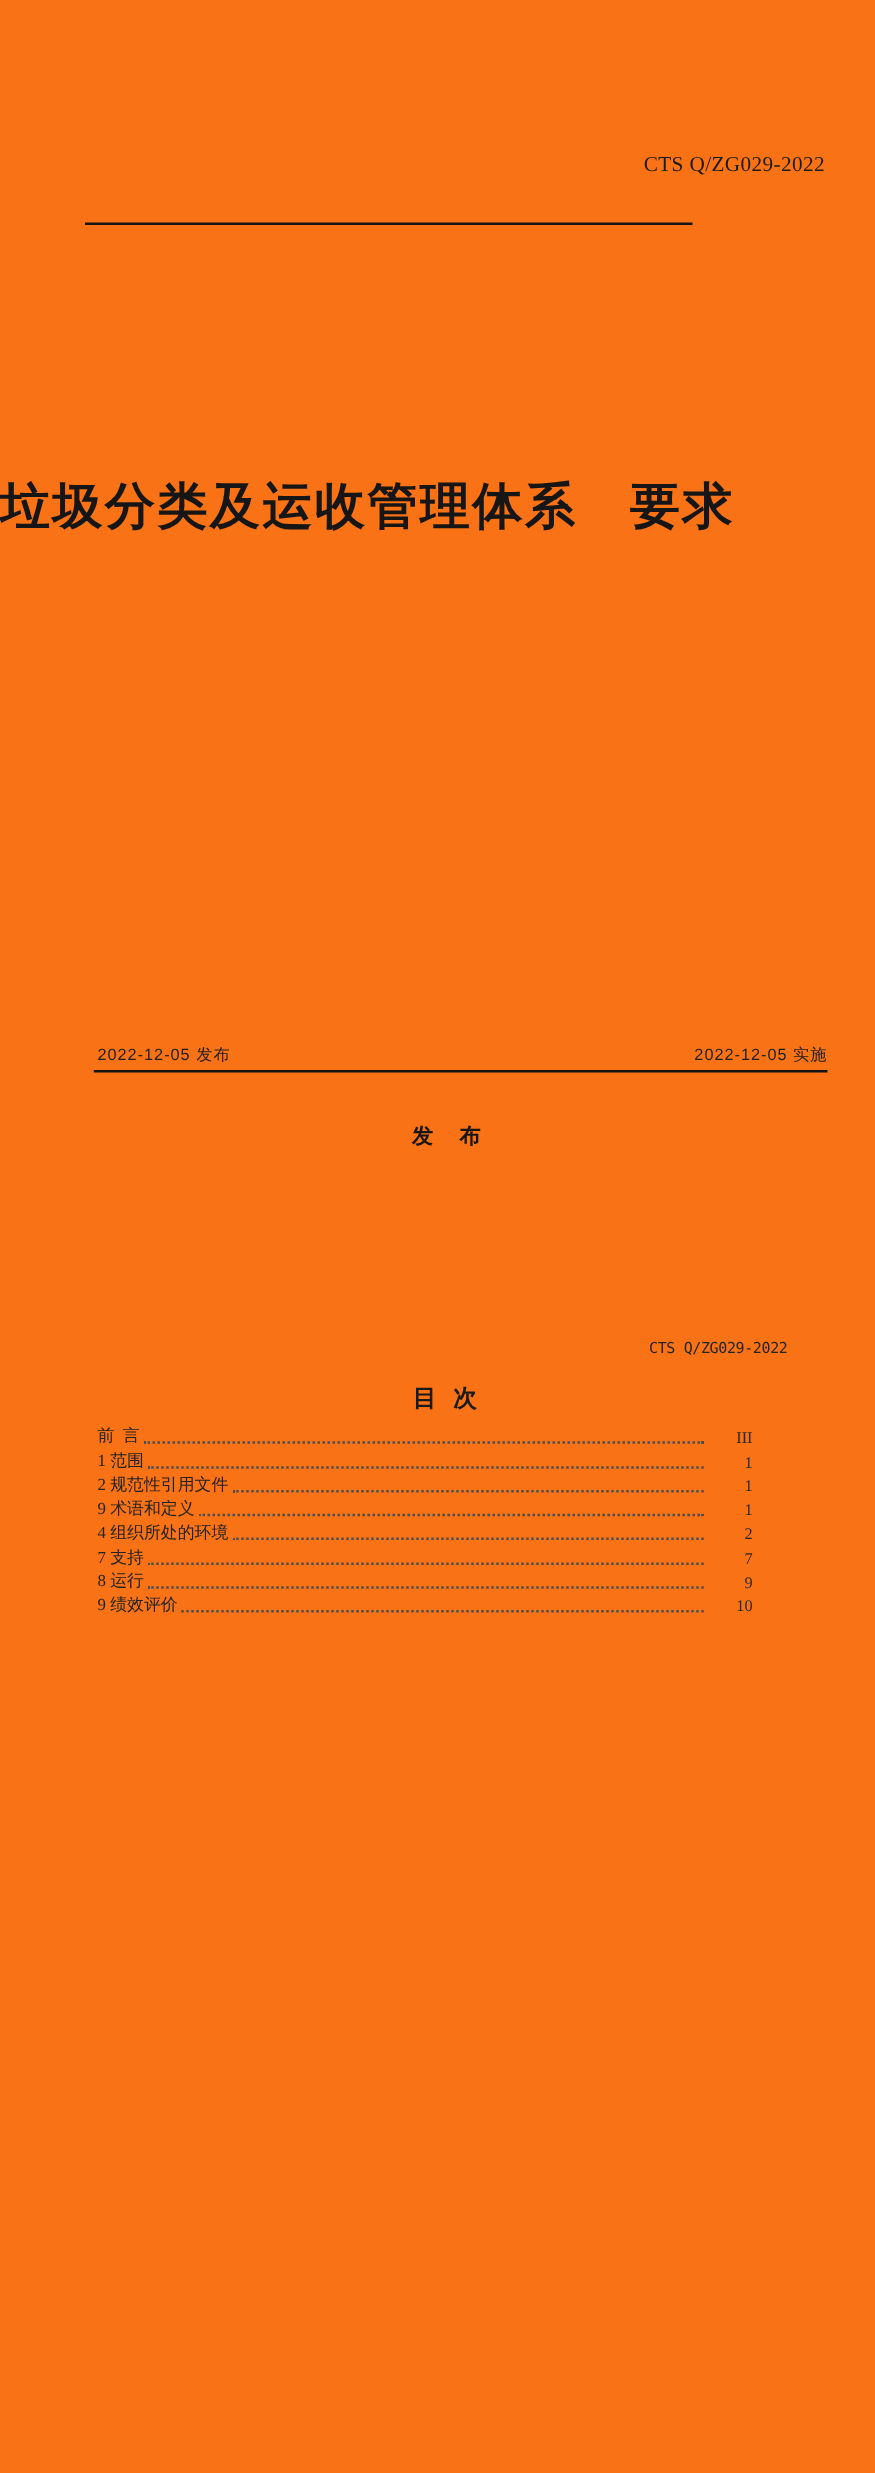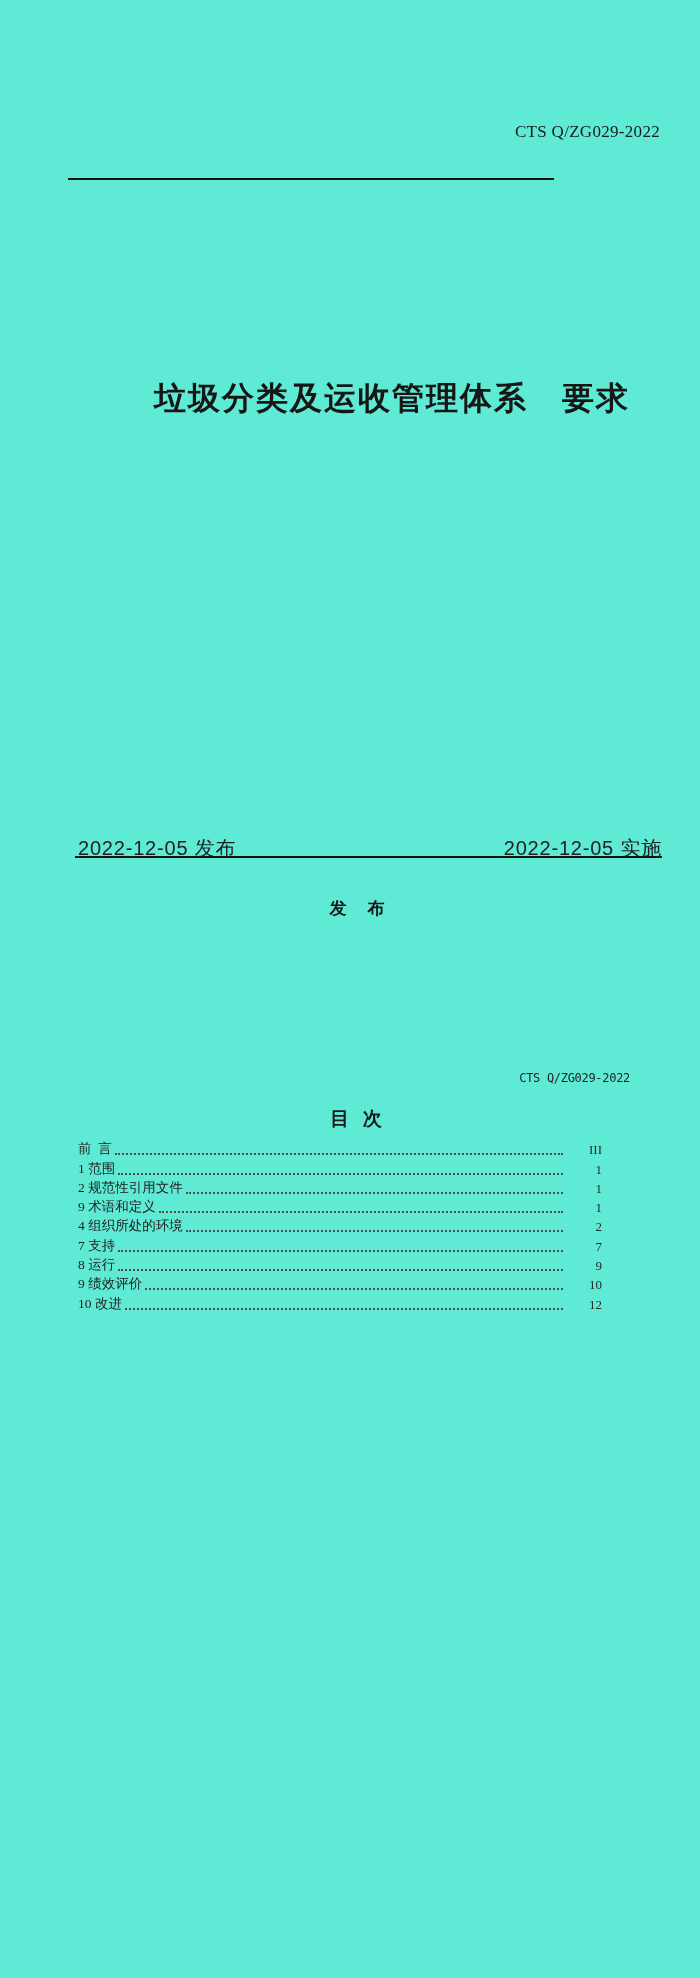--- a/index.html
+++ b/index.html
@@ -2,46 +2,46 @@
 <html><head>
 <meta charset="utf-8">
 <style>
   * { margin:0; padding:0; box-sizing:border-box; }
   html,body { background:#e8e8e8; }
   body { font-family:"Liberation Sans","DejaVu Sans",sans-serif; }
   .page {
     position:relative;
     width:700px; height:1978px;
     margin:0 auto;
-    background:#5eead4;
+    background:#f97316;
     color:#1b1b1b;
     overflow:hidden;
   }
 
   
   .header-code-1 {
     position:absolute; top:122px; right:40px;
     font-family:"Liberation Serif","DejaVu Serif",serif;
     font-size:17px; letter-spacing:0.3px; color:#1b1b1b;
   }
   .header-rule-1 {
     position:absolute; top:178px; left:68px;
     width:486px; height:2px; background:#141414;
   }
   .doc-title {
     position:absolute; top:377px; left:0; width:630px;
-    text-align:right;
+    text-align:left;
     font-family:Liberation Serif, serif;
-    font-weight:bold; font-size:32px; letter-spacing:2px;
+    font-weight:bold; font-size:40px; letter-spacing:2px;
     color:#161616; white-space:pre;
   }
   .date-row {
     position:absolute; top:835px; left:78px; right:38px;
     display:flex; justify-content:space-between; align-items:baseline;
-    font-size:20px; font-weight:500; letter-spacing:0.8px; color:#1f1f1f;
+    font-size:13px; font-weight:500; letter-spacing:0.8px; color:#1f1f1f;
     white-space:pre;
   }
   .date-rule {
     position:absolute; top:856px; left:75px;
     width:587px; height:2px; background:#141414;
   }
   .publisher-row {
     position:absolute; top:897px; left:0; width:700px;
     display:flex; justify-content:center; align-items:baseline;
   }
@@ -144,20 +144,15 @@
     <div class="toc-row">
       <span class="toc-label">8 运行</span>
       <span class="toc-leader"></span>
       <span class="toc-page">9</span>
     </div>
     <div class="toc-row">
       <span class="toc-label">9 绩效评价</span>
       <span class="toc-leader"></span>
       <span class="toc-page">10</span>
     </div>
-    <div class="toc-row">
-      <span class="toc-label">10 改进</span>
-      <span class="toc-leader"></span>
-      <span class="toc-page">12</span>
-    </div>
   </div>
 
 </div>
 
 </body></html>

